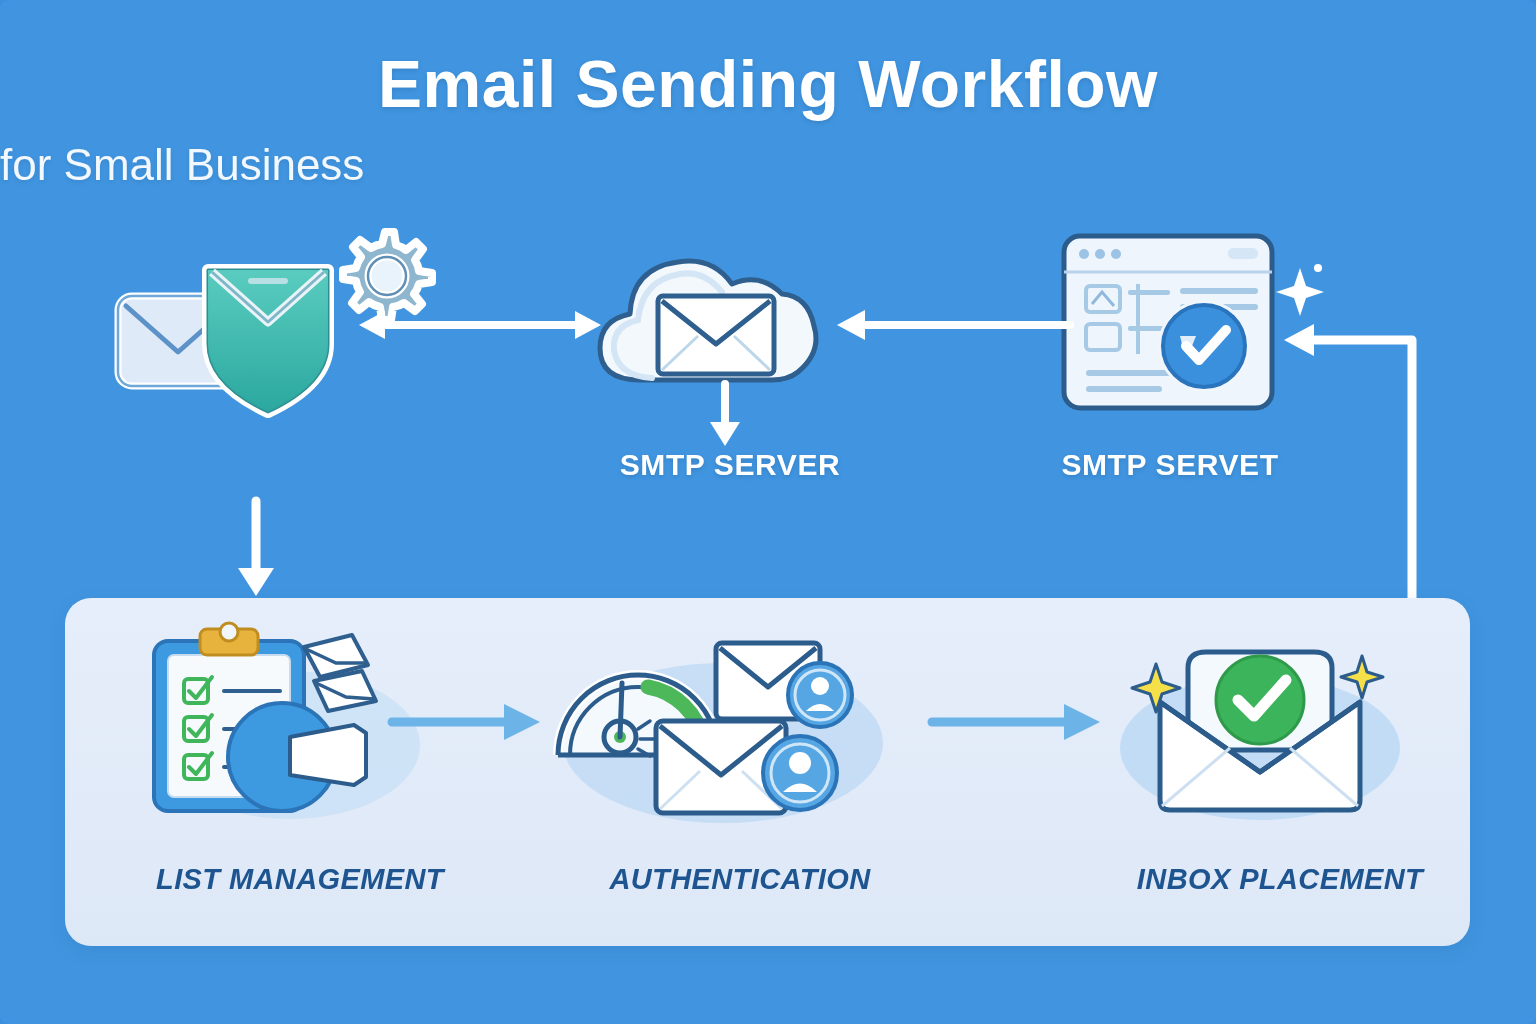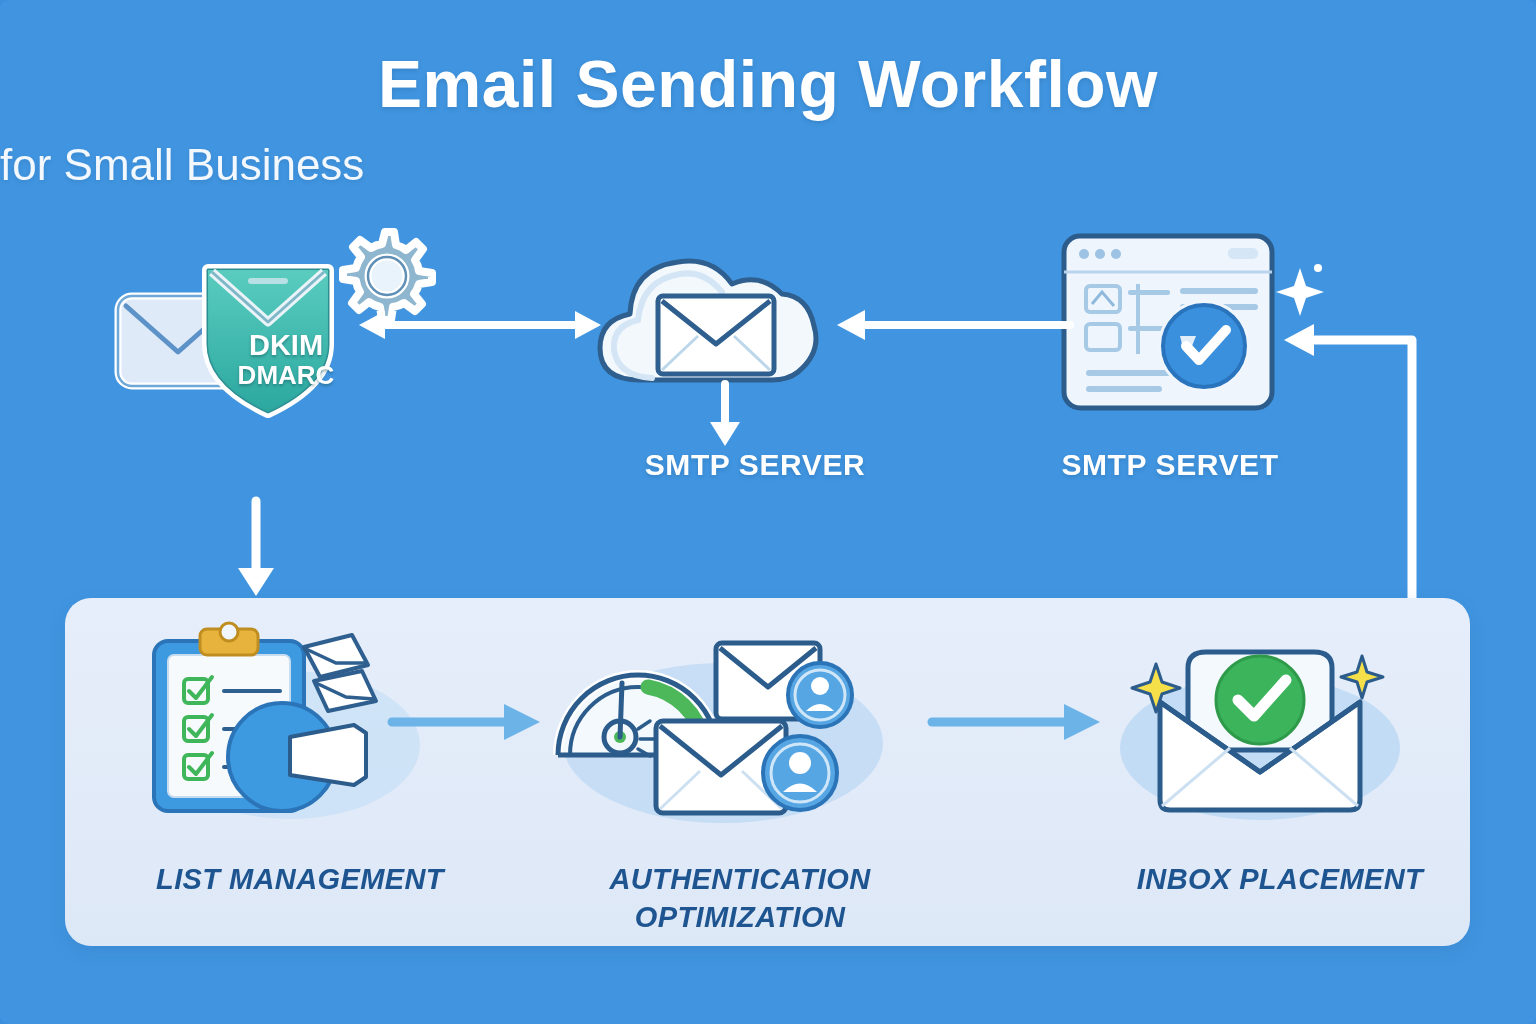--- a/index.html
+++ b/index.html
@@ -164,21 +164,21 @@
         <path d="M130 118 L143 132 L170 102" fill="none" stroke="#ffffff" stroke-width="10" stroke-linecap="round" stroke-linejoin="round"></path>
         <path d="M124 108 L140 108 L136 118 L126 116 Z" fill="#ffffff" opacity=".85"></path>
       </g>
       <g>
         <path d="M244 40 L250 58 L268 64 L250 70 L244 88 L238 70 L220 64 L238 58 Z" fill="#ffffff"></path>
         <circle cx="262" cy="40" r="4" fill="#ffffff"></circle>
       </g>
     </svg>
   </div>
 
-  <div class="top-label" style="left:545px; top:448px; width:420px;">SMTP SERVER</div>
+  <div class="top-label" style="left:520px; top:448px; width:420px;">SMTP SERVER</div>
   <div class="top-label" style="left:970px; top:448px; width:400px;">SMTP SERVET</div>
 
   <svg class="icon-wrap" style="left:355px; top:300px;" width="250" height="50" viewBox="0 0 250 50">
     <line x1="28" y1="25" x2="222" y2="25" stroke="#ffffff" stroke-width="8" stroke-linecap="round"></line>
     <path d="M4 25 L30 11 L30 39 Z" fill="#ffffff"></path>
     <path d="M246 25 L220 11 L220 39 Z" fill="#ffffff"></path>
   </svg>
 
   <svg class="icon-wrap" style="left:835px; top:300px;" width="235" height="50" viewBox="0 0 235 50">
     <line x1="26" y1="25" x2="235" y2="25" stroke="#ffffff" stroke-width="8" stroke-linecap="round"></line>
@@ -317,25 +317,18 @@
 
   <svg class="icon-wrap" style="left:928px; top:700px;" width="180" height="44" viewBox="0 0 180 44">
     <line x1="4" y1="22" x2="140" y2="22" stroke="#6cb3e8" stroke-width="9" stroke-linecap="round"></line>
     <path d="M172 22 L136 4 L136 40 Z" fill="#6cb3e8"></path>
   </svg>
 
   <div class="bottom-label" style="left:40px; top:860px; width:520px;">LIST MANAGEMENT</div>
 
   <div class="bottom-label" style="left:520px; top:860px; width:440px;">
     <div>AUTHENTICATION</div>
-    <div>OPTIMIZATION</div>
   </div>
 
   <div class="bottom-label" style="left:1040px; top:860px; width:480px;">INBOX PLACEMENT</div>
 
-  <div style="position:absolute; left:226px; top:330px; width:120px; text-align:center;
-              color:#ffffff; font-size:29px; font-weight:bold; line-height:30px;
-              text-shadow:0 2px 3px rgba(20,80,90,.45);">
-    <div>DKIM</div>
-    <div style="font-size:26px;">DMARC</div>
-  </div>
 
 </div>
 
 </body></html>

